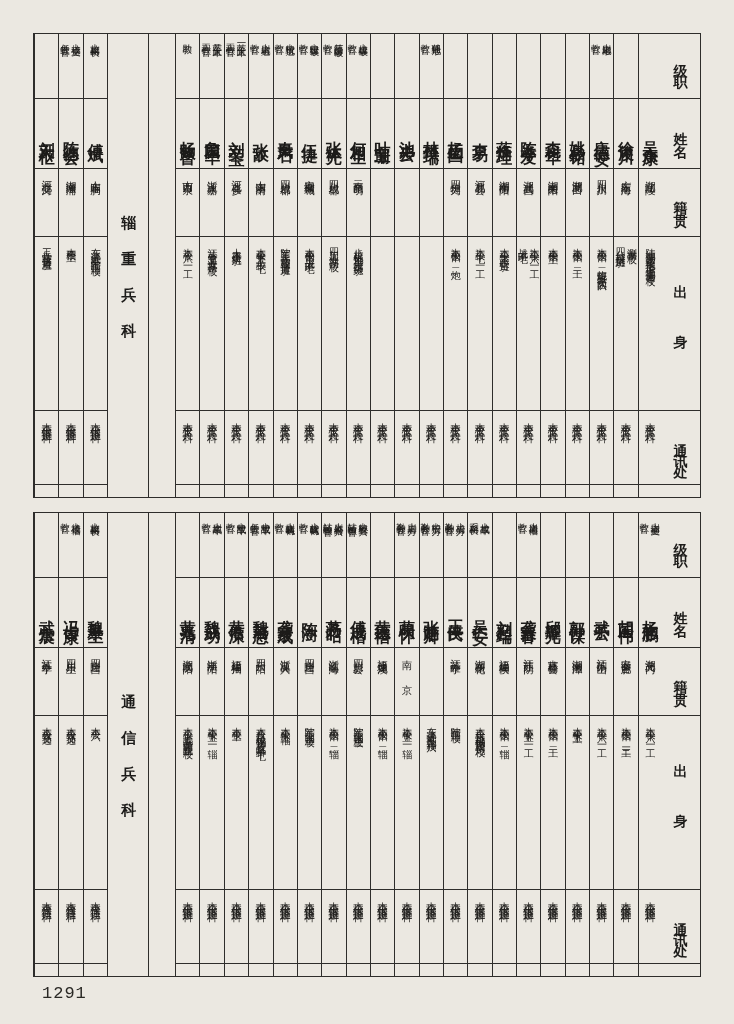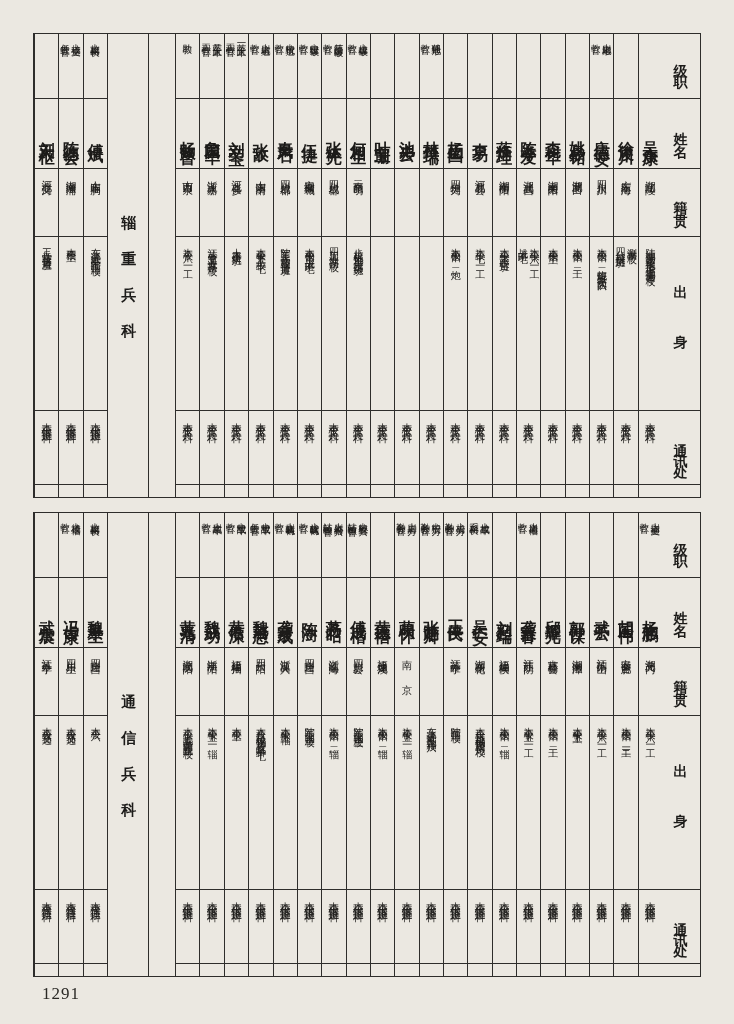--- a/index.html
+++ b/index.html
@@ -53,21 +53,21 @@
   .hdr-cell{align-items:center;padding-top:0;}
   .hdr-t{font-size:14px;font-weight:700;letter-spacing:0.9em;}
   .hdr-t.big-gap{letter-spacing:3.6em;}
   .hdr-t.mid-gap{letter-spacing:0.8em;}
   
   .label-col{justify-content:center;align-items:center;}
   .label-t{font-size:15px;font-weight:700;letter-spacing:2.4em;padding-top:1.2em;}
   
   .page-number{
     position:absolute;left:42px;top:984px;
-    font-family:Liberation Serif, serif;
+    font-family:Liberation Mono, monospace;
     font-size:17px;letter-spacing:1px;color:#2a2925;
   }
 </style>
 </head>
 <body>
 
 <div class="page">
 
   <section class="tbl top">
     <div class="col header-col">

